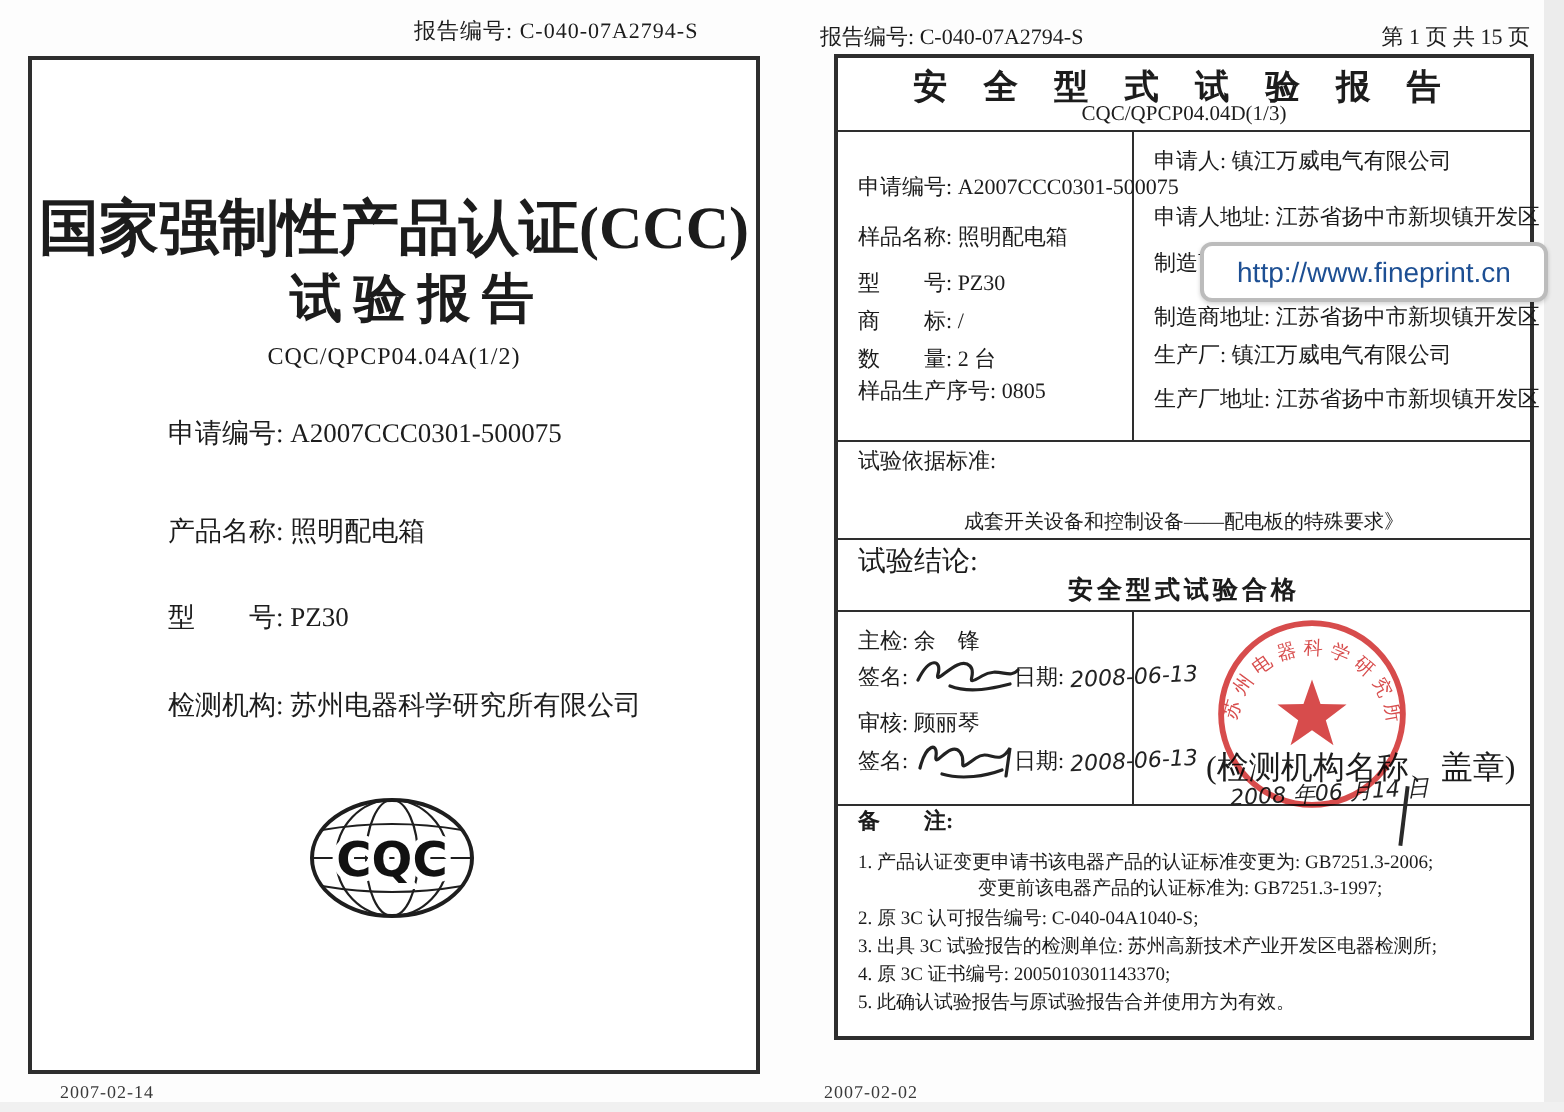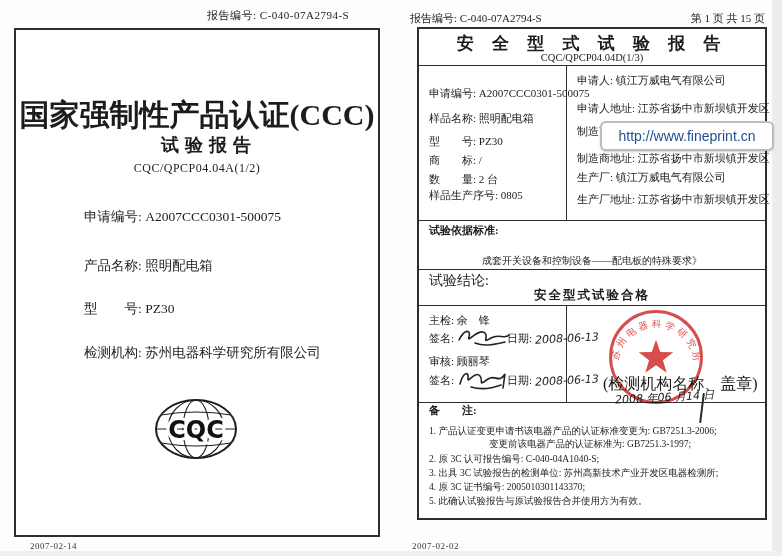--- a/index.html
+++ b/index.html
@@ -11,41 +11,41 @@
   .abs{position:absolute;}
   
   .scan-right{left:772px;top:0;width:10px;height:556px;background:#ececec;}
   .scan-bottom{left:0;top:551px;width:782px;height:5px;background:#f0f0f0;}
 
   
   .lp-repno{left:207px;top:8px;font-size:11px;letter-spacing:.5px;}
   .lp-frame{left:14px;top:28px;width:362px;height:505px;border:2px solid #2e2e2e;background:#fff;}
   .lp-title-block{left:0;top:66px;width:100%;text-align:center;line-height:1.25;}
   .lp-title1{font-size:30px;font-weight:600;}
-  .lp-title2{font-size:18px;font-weight:600;letter-spacing:6px;padding-left:24px;}
+  .lp-title2{font-size:26px;font-weight:600;letter-spacing:6px;padding-left:24px;}
   .lp-code{font-size:12px;margin-top:5px;letter-spacing:.5px;}
   .lp-field{left:68px;font-size:13.5px;white-space:pre;}
   .lp-f0{top:178px;} .lp-f1{top:227px;} .lp-f2{top:270px;} .lp-f3{top:314px;}
   .lp-logo{left:138px;top:368px;}
   .page-date{font-size:9px;color:#3a3a3a;letter-spacing:.5px;}
   .lp-date{left:30px;top:541px;}
 
   
   .rp-repno{left:410px;top:11px;font-size:11px;}
   .rp-pageinfo{left:610px;top:11px;width:155px;text-align:right;font-size:11px;}
   .rtable{left:417px;top:27px;width:346px;height:489px;border:2px solid #2e2e2e;background:#fff;}
   .hline{left:0;width:100%;height:1px;background:#2e2e2e;}
   .vline{width:1px;background:#2e2e2e;}
   .rp-title{top:3px;left:0;width:100%;text-align:center;font-size:17px;font-weight:bold;letter-spacing:7px;}
   .rp-code{top:23px;left:0;width:100%;text-align:center;font-size:10.5px;}
   .cell-line{font-size:11px;white-space:pre;}
   .il{left:10px;} .ir{left:158px;}
   .il0{top:57px;} .il1{top:82px;} .il2{top:105px;} .il3{top:124px;} .il4{top:143px;} .il5{top:159px;}
   .ir0{top:44px;} .ir1{top:72px;} .ir2{top:95px;} .ir3{top:122px;} .ir4{top:141px;} .ir5{top:163px;}
-  .std-label{left:10px;top:194px;font-size:11px;font-weight:bold;}
+  .std-label{left:10px;top:194px;font-size:11px;}
   .std-l1{left:10px;top:212px;width:326px;font-size:10px;}
   .std-l2{left:0;top:225px;width:100%;text-align:center;font-size:10px;}
   .ccl-label{left:10px;top:243px;font-size:14px;}
   .ccl-value{left:0;top:258px;width:100%;text-align:center;font-size:12.5px;font-weight:600;letter-spacing:2px;}
   .sg0{top:284px;} .sg1{top:302px;} .sg2{top:325px;} .sg3{top:344px;}
   .sig-scribble{left:36px;width:58px;height:26px;}
   .sc1{top:295px;} .sc2{top:337px;}
   .sig-date-row{left:88px;font-size:11px;white-space:pre;}
   .handwrite{font-style:italic;font-family:"DejaVu Sans","Liberation Sans",sans-serif;
     font-size:11px;transform:rotate(-3deg);display:inline-block;color:#222;}

